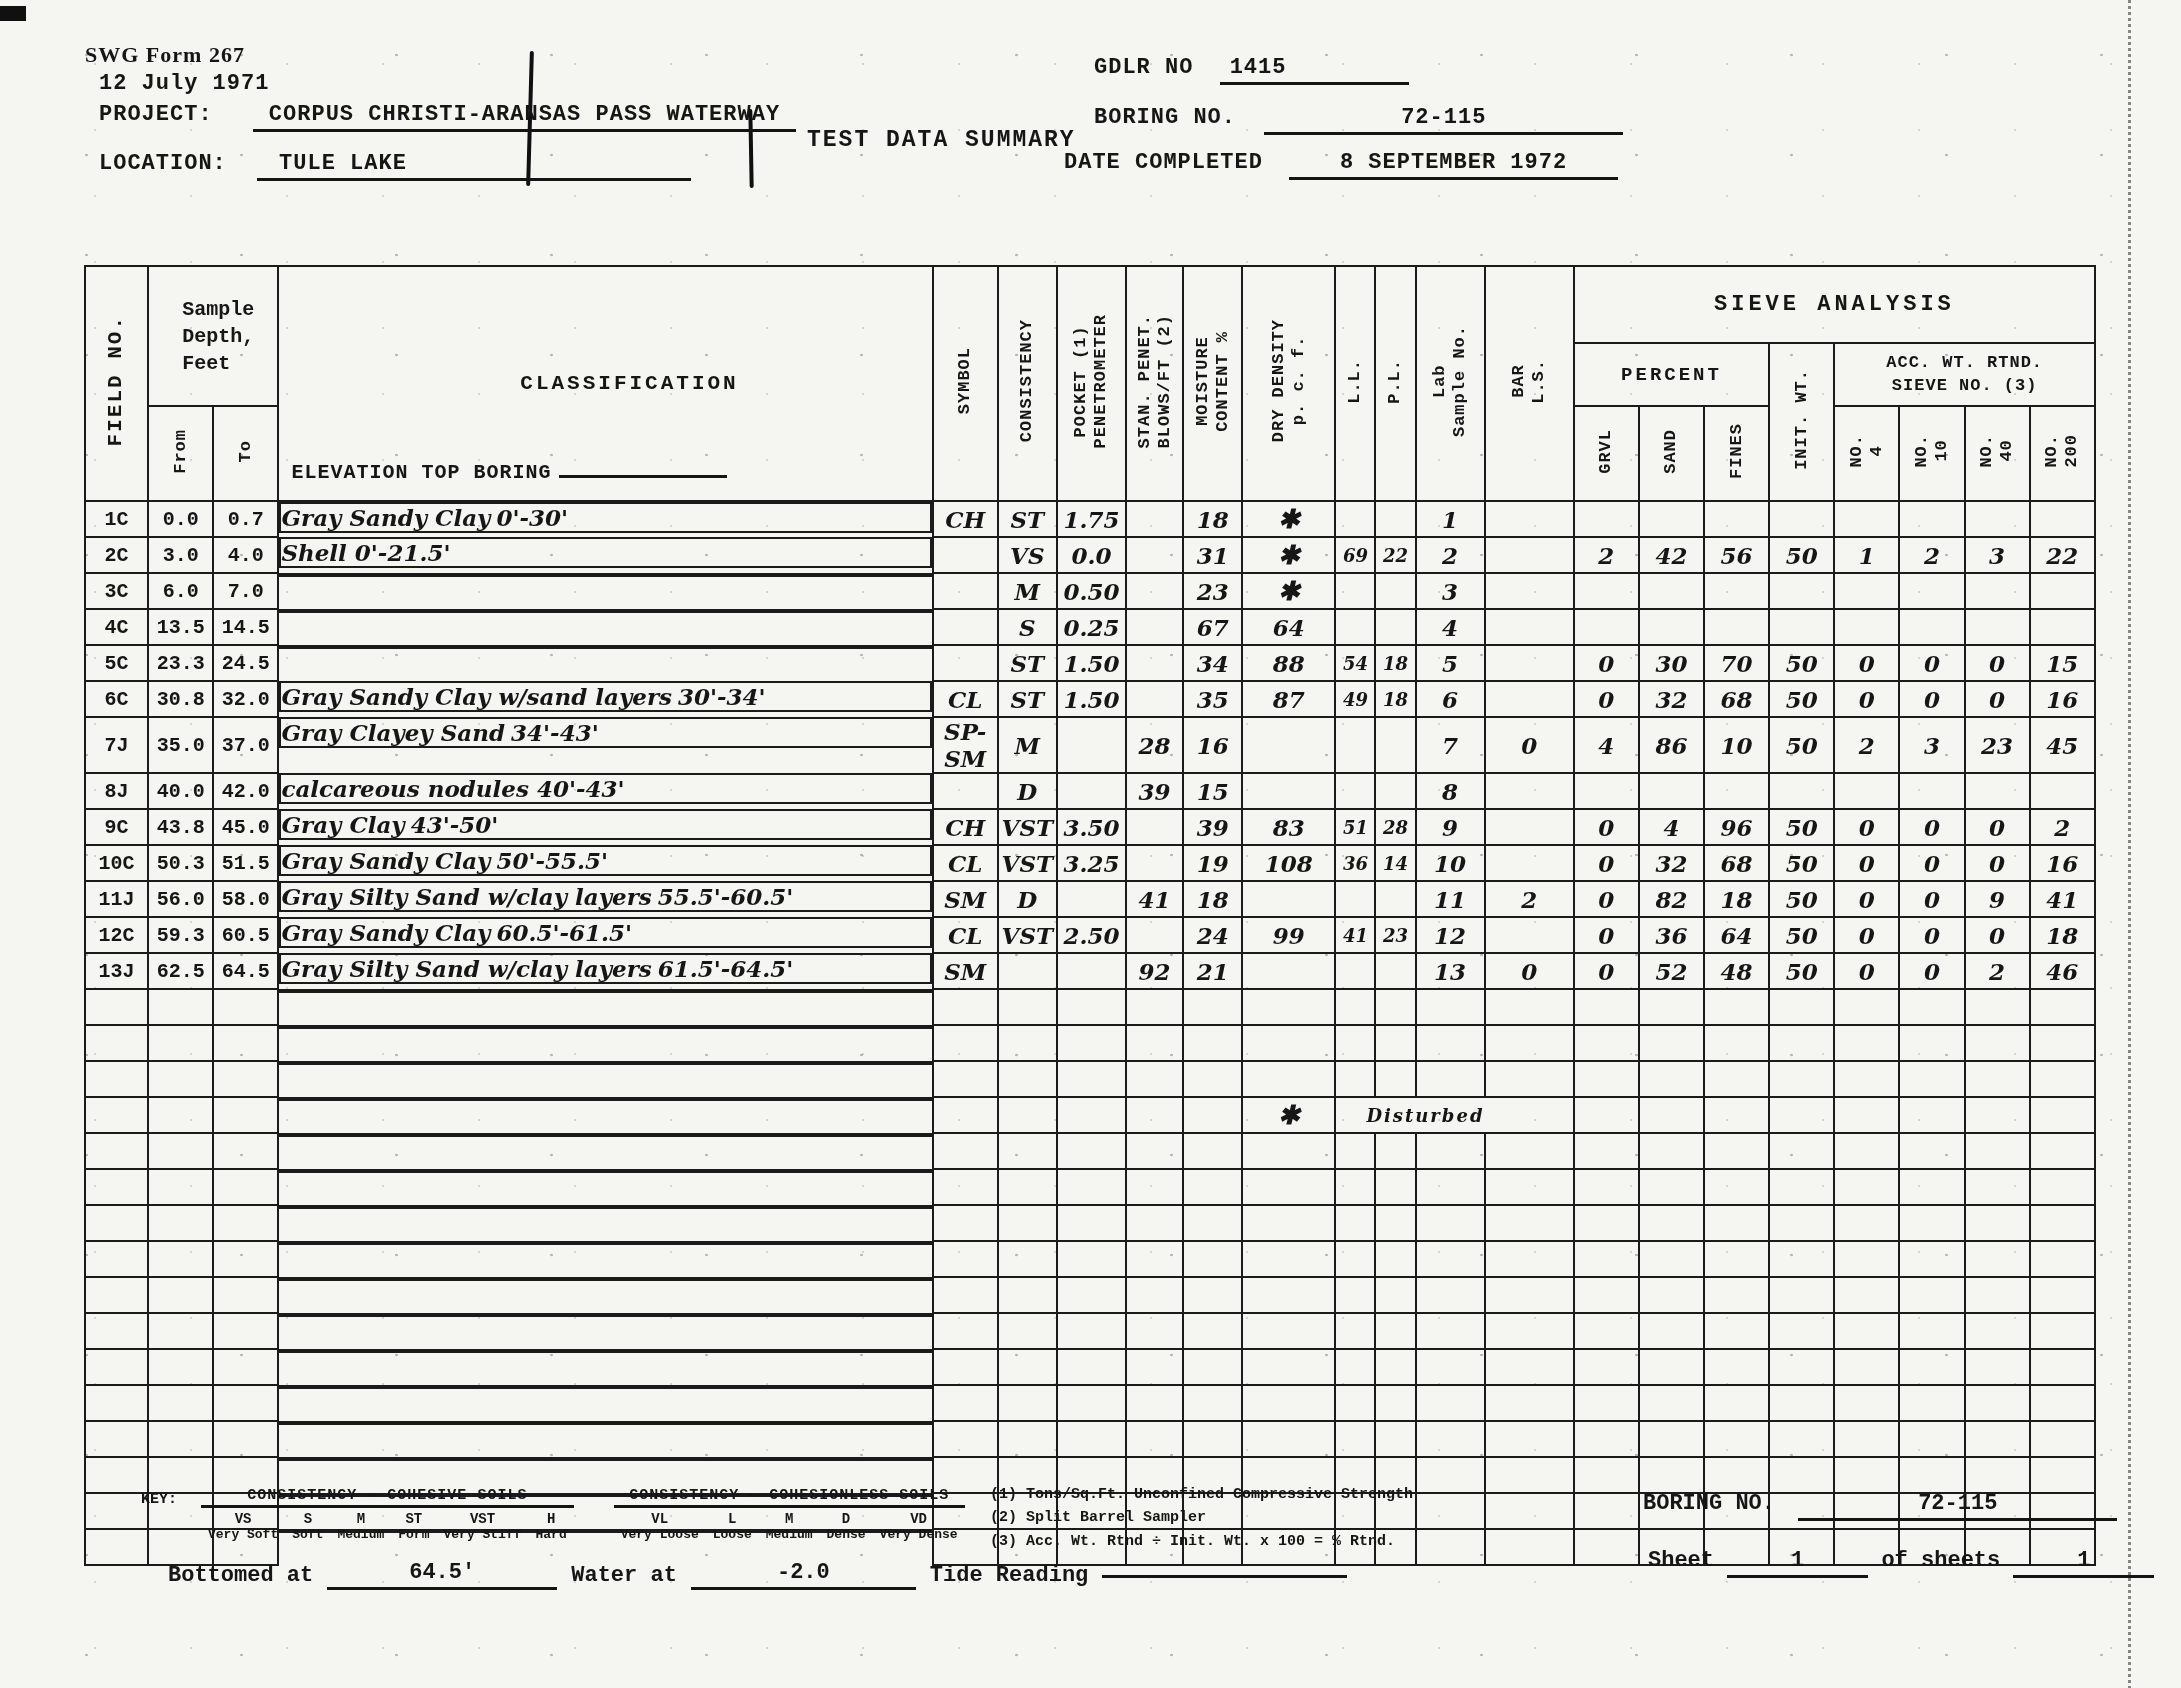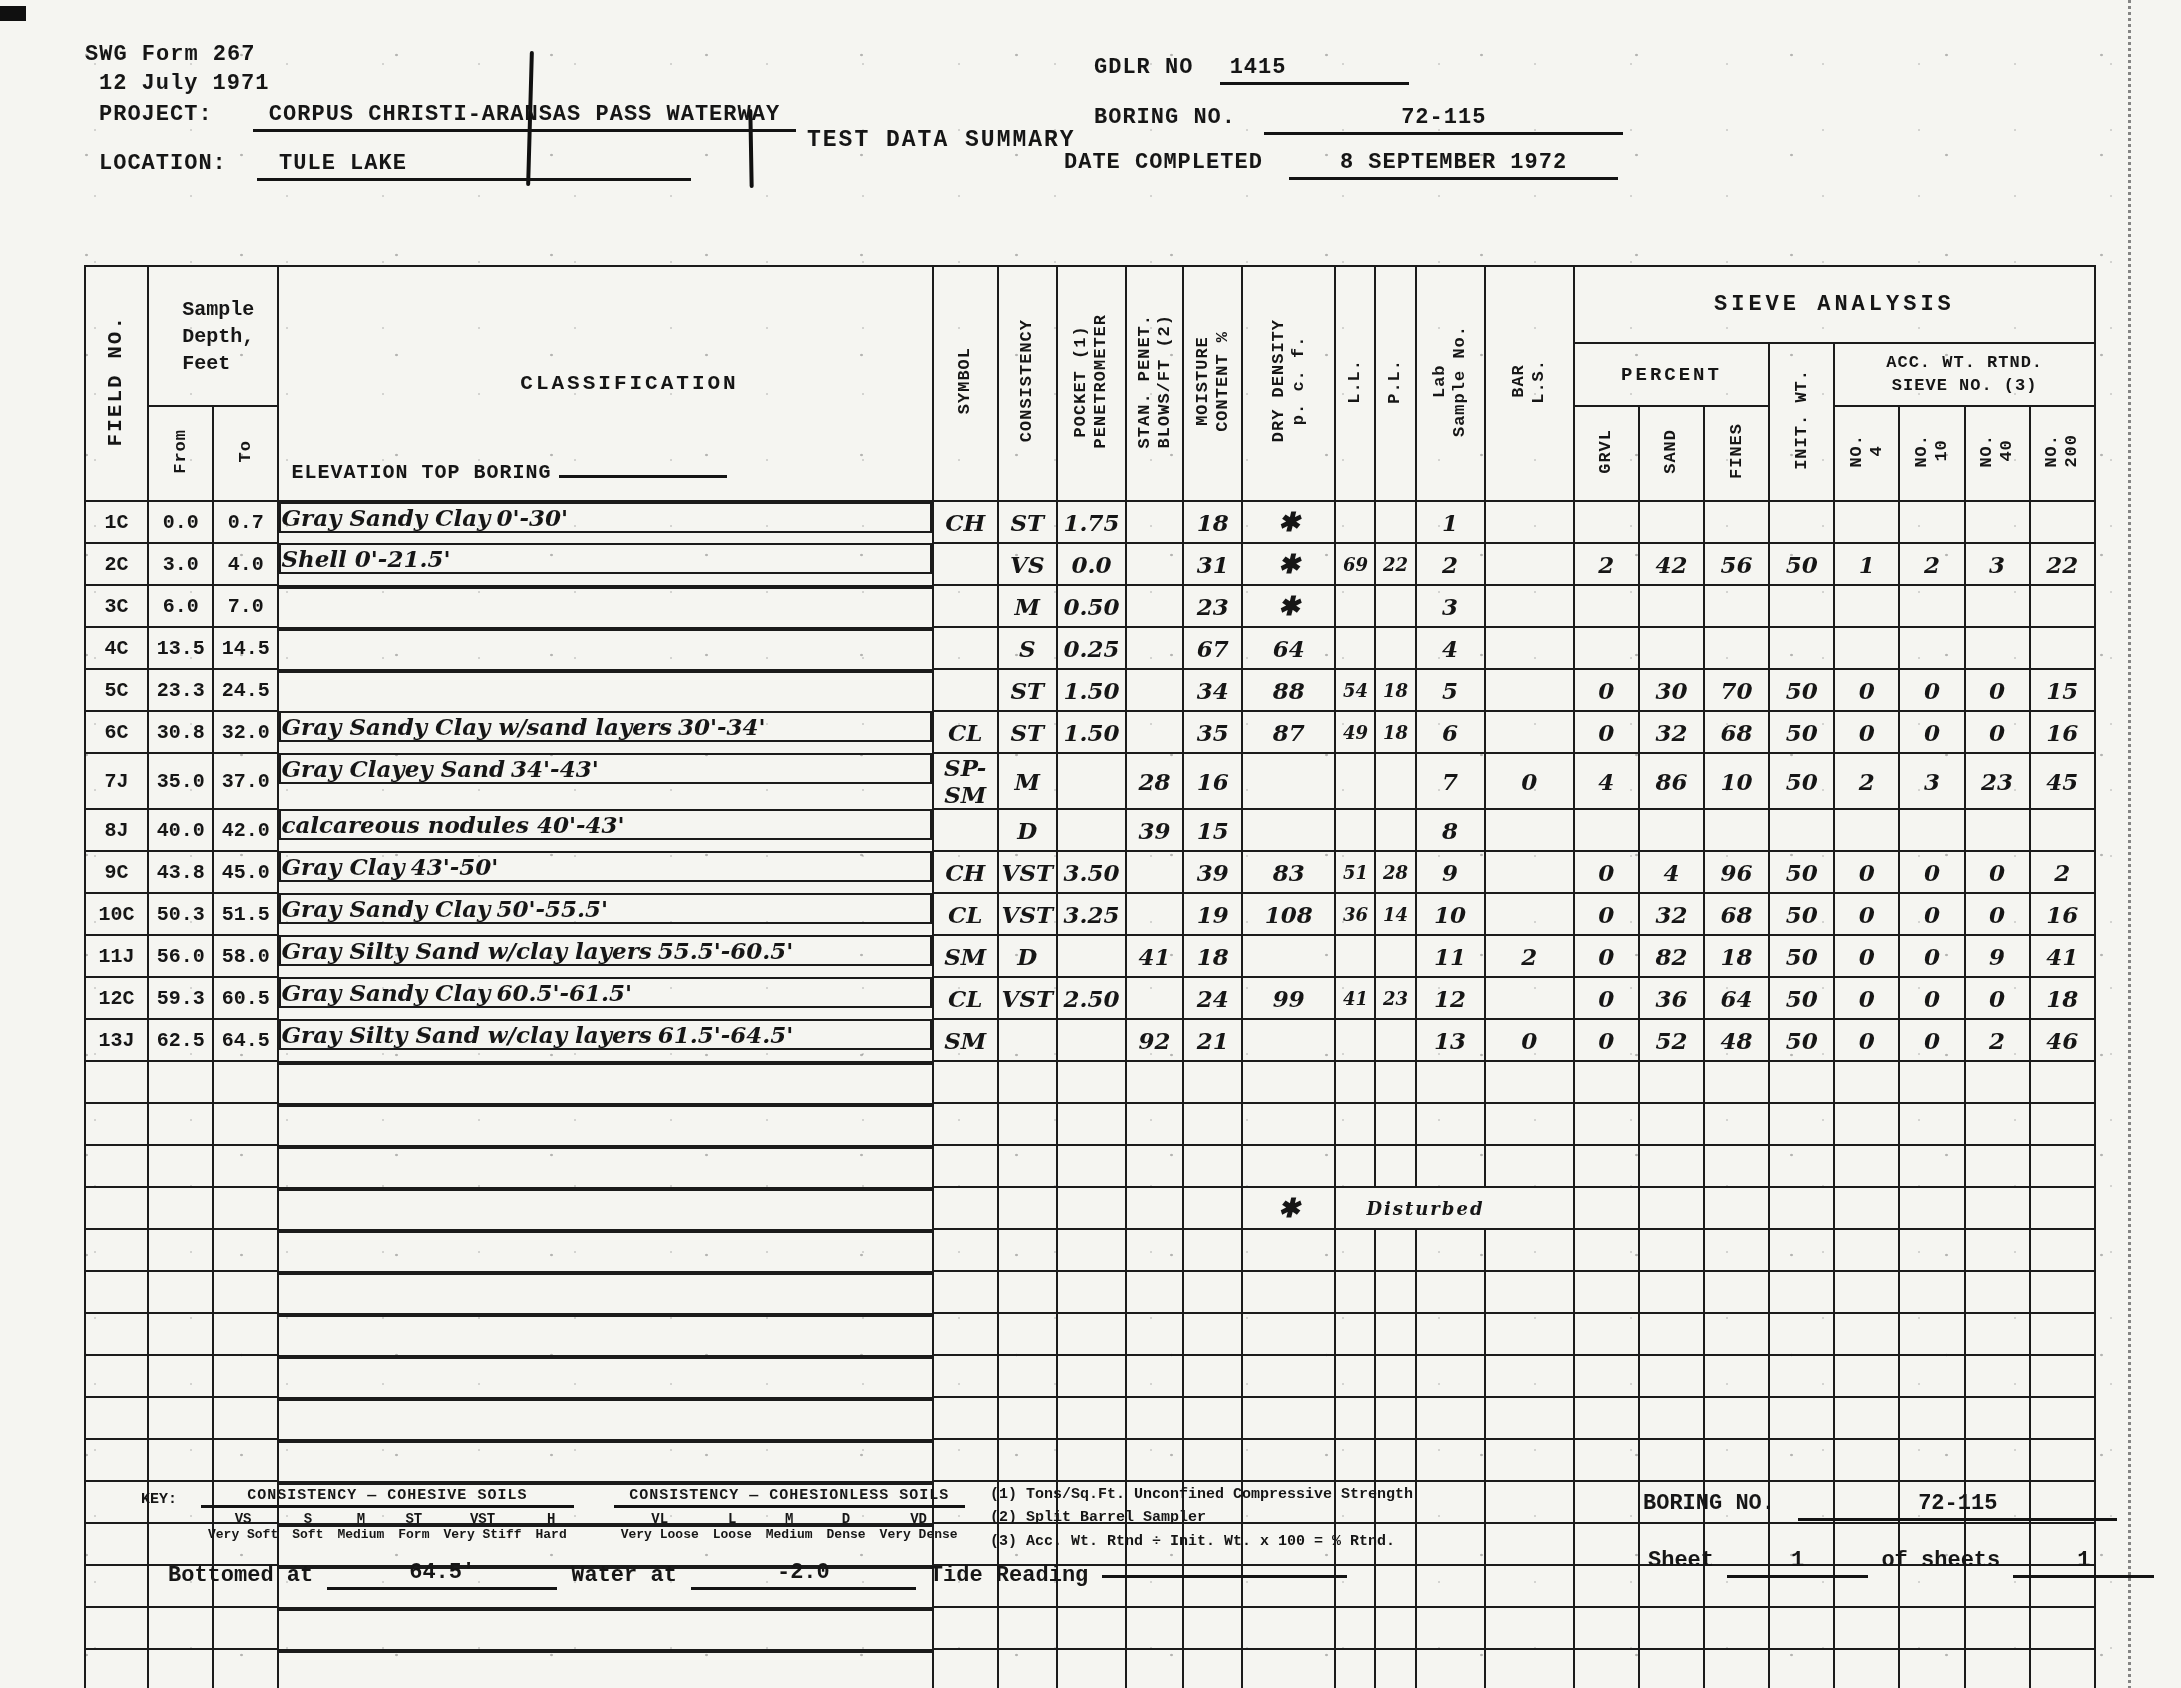--- a/index.html
+++ b/index.html
@@ -25,21 +25,21 @@
 
   
   .h-line{font-size:22px;font-weight:700;letter-spacing:1px;}
   .title{font-size:23px;font-weight:700;letter-spacing:2px;}
 
   
   table.boring{border-collapse:collapse;table-layout:fixed;width:2012px;position:absolute;left:84px;top:265px;}
   .boring th,.boring td{border:2px solid #1b1b1b;padding:0;overflow:hidden;vertical-align:middle;}
   .boring th{font-weight:700;text-align:center;background:transparent;}
   tr.hA{height:77px;} tr.hB{height:63px;} tr.hC{height:95px;}
-  .boring tbody tr{height:42px;}
+  .boring tbody tr{height:36px;}
   .boring tbody td{text-align:center;}
   .vert{writing-mode:vertical-rl;transform:rotate(180deg);white-space:pre-line;
         display:inline-block;font-size:17px;letter-spacing:1px;line-height:1.18;}
   .fld{font-size:21px;letter-spacing:2px;}
   .sample-depth{text-align:left;}
   .sample-depth .pre{display:inline-block;padding-left:10px;font-size:20px;line-height:1.35;text-align:left;}
   .class-head{position:relative;}
   .class-title{font-size:21px;letter-spacing:3px;margin-left:48px;}
   .elev-line{position:absolute;left:12px;bottom:16px;font-size:20px;letter-spacing:1px;text-align:left;}
   .elev-blank{display:inline-block;width:168px;border-bottom:3px solid #141414;margin-left:8px;vertical-align:baseline;}
@@ -74,21 +74,21 @@
 </head>
 <body>
 
 <div class="page" data-name="scanned-form-page">
 
   <div class="corner" style="left:0;top:6px;width:26px;height:15px;" data-name="scan-artifact-corner"></div>
   <div class="stroke" style="left:528px;top:51px;height:135px;transform:rotate(1.6deg);" data-name="scan-artifact-pen-stroke"></div>
   <div class="stroke" style="left:749px;top:109px;height:79px;transform:rotate(-1deg);" data-name="scan-artifact-pen-stroke"></div>
   <div class="edge-dots" style="left:2128px;top:0;height:1689px;" data-name="scan-artifact-edge"></div>
 
-  <div class="abs h-line" style="left:85px;top:42px;" data-name="form-name">SWG Form 267</div>
+  <div class="abs h-line" style="left:85px;top:42px;font-family:Liberation Serif, serif;" data-name="form-name">SWG Form 267</div>
   <div class="abs h-line" style="left:99px;top:71px;" data-name="form-date">12 July 1971</div>
 
   <div class="abs h-line" style="left:99px;top:102px;" data-name="project-row">
     <span data-name="project-label">PROJECT:</span>
     <span class="ul" style="margin-left:26px;" data-name="project-value">CORPUS CHRISTI-ARANSAS PASS WATERWAY</span>
   </div>
 
   <div class="abs h-line" style="left:99px;top:151px;" data-name="location-row">
     <span data-name="location-label">LOCATION:</span>
     <span class="ul ta-l" style="margin-left:16px;min-width:396px;padding-left:22px;" data-name="location-value">TULE LAKE</span>

